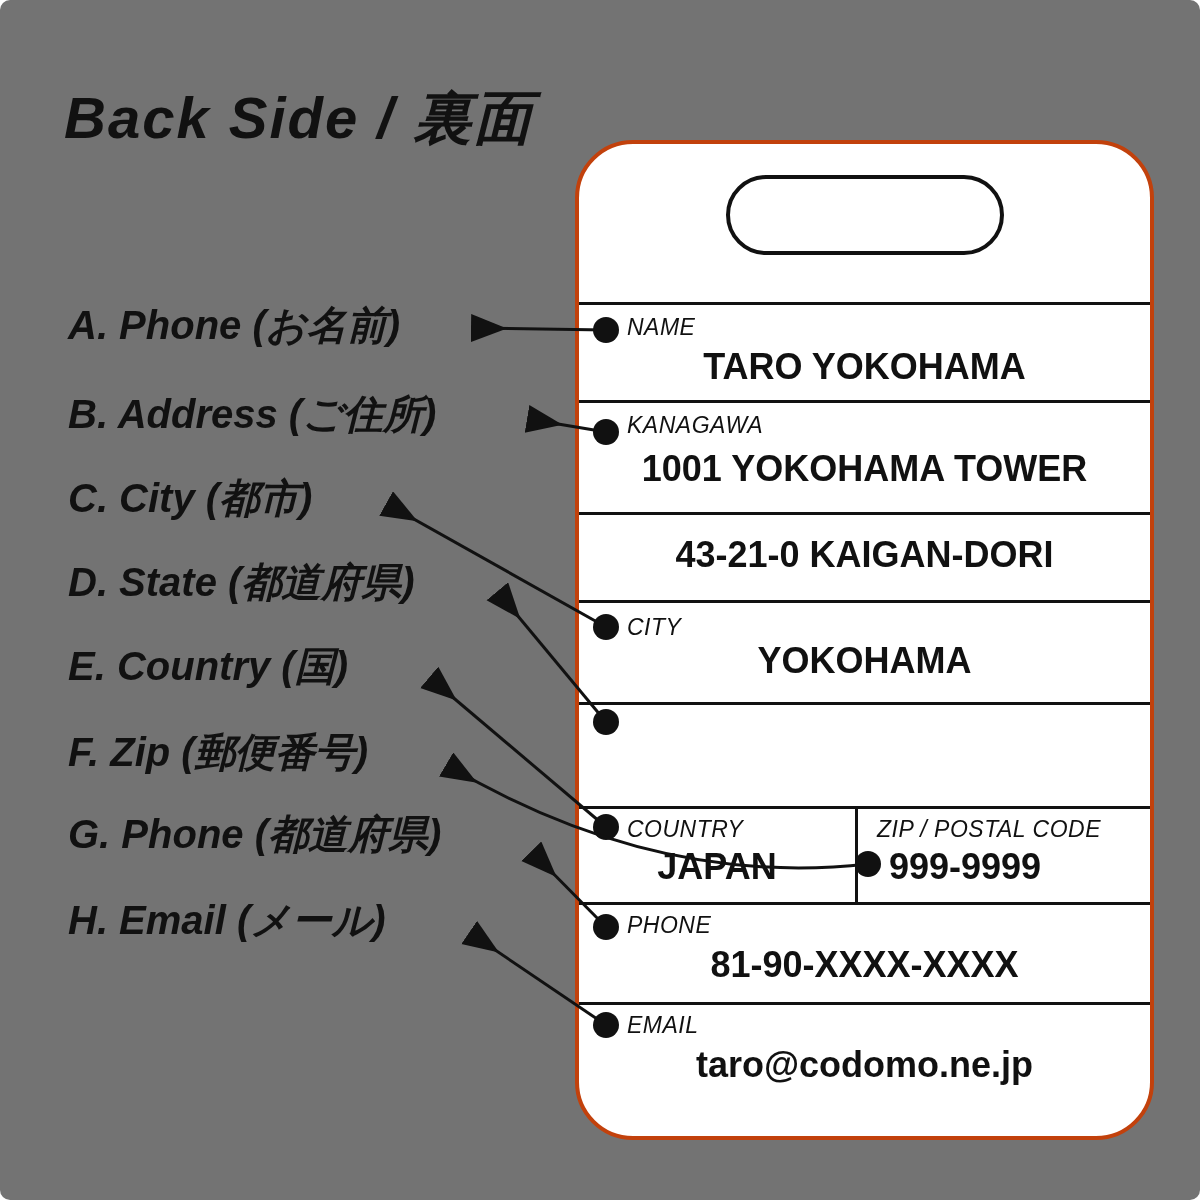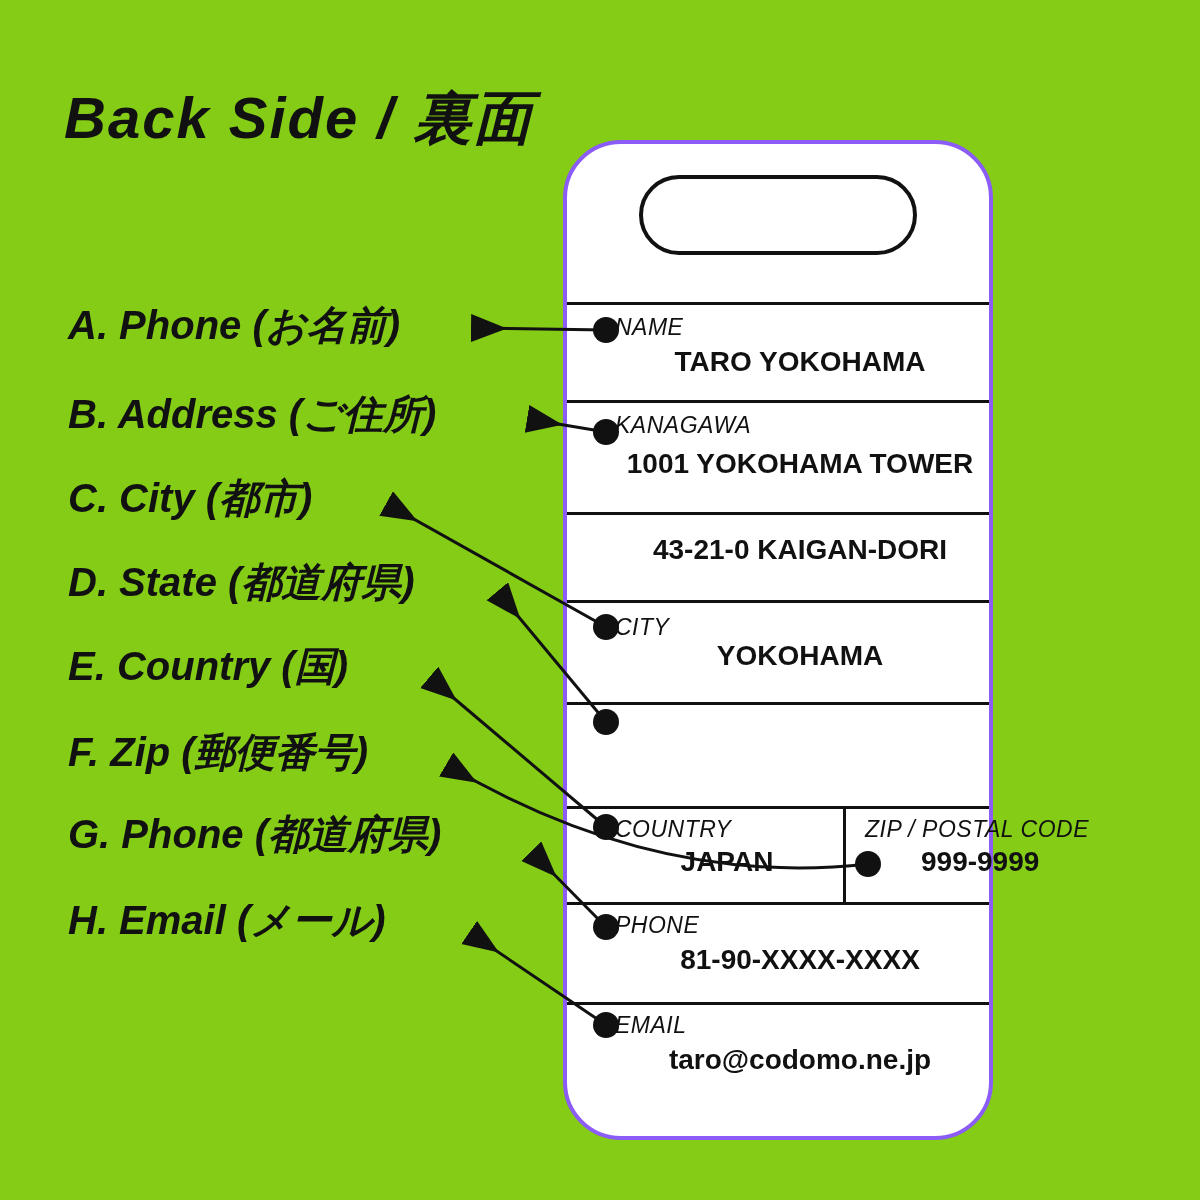--- a/index.html
+++ b/index.html
@@ -3,22 +3,23 @@
 <meta charset="utf-8">
 <style>
   * { margin: 0; padding: 0; box-sizing: border-box; }
   html, body { background: #ffffff; }
   body { font-family: "Liberation Sans", sans-serif; color: #111111; }
 
   .canvas {
     position: relative;
     width: 1200px;
     height: 1200px;
-    background: #84cc16;
+    background: #737373;
     overflow: hidden;
+    border-radius: 10px;
   }
 
   .title {
     position: absolute;
     left: 64px;
     top: 80px;
     font-size: 58px;
     font-weight: bold;
     font-style: italic;
     letter-spacing: 2px;
@@ -38,26 +39,26 @@
   .legend-b { top: 392px; }
   .legend-c { top: 476px; }
   .legend-d { top: 560px; }
   .legend-e { top: 644px; }
   .legend-f { top: 730px; }
   .legend-g { top: 812px; }
   .legend-h { top: 898px; }
 
   .tag {
     position: absolute;
-    left: 563px;
+    left: 575px;
     top: 140px;
-    width: 430px;
+    width: 579px;
     height: 1000px;
     background: #ffffff;
-    border: 4px solid #8b5cf6;
+    border: 4px solid #c2410c;
     border-radius: 58px;
   }
 
   .handle {
     position: absolute;
     left: 50%;
     transform: translateX(-50%);
     top: 31px;
     width: 278px;
     height: 80px;
@@ -94,23 +95,22 @@
   .f-label {
     position: absolute;
     font-style: italic;
     font-size: 23px;
     letter-spacing: 0.5px;
     white-space: nowrap;
   }
   .f-value {
     position: absolute;
     font-weight: bold;
-    font-size: 28px;
-    white-space: nowrap;
-    padding-left: 44px;
+    font-size: 36px;
+    white-space: nowrap;
   }
   .centered { left: 0; right: 0; text-align: center; }
 
   .lbl-name    { left: 48px; top: 170px; }
   .val-name    { top: 202px; }
   .lbl-address { left: 48px; top: 268px; }
   .val-addr1   { top: 304px; }
   .val-addr2   { top: 390px; }
   .lbl-city    { left: 48px; top: 470px; }
   .val-city    { top: 496px; }

